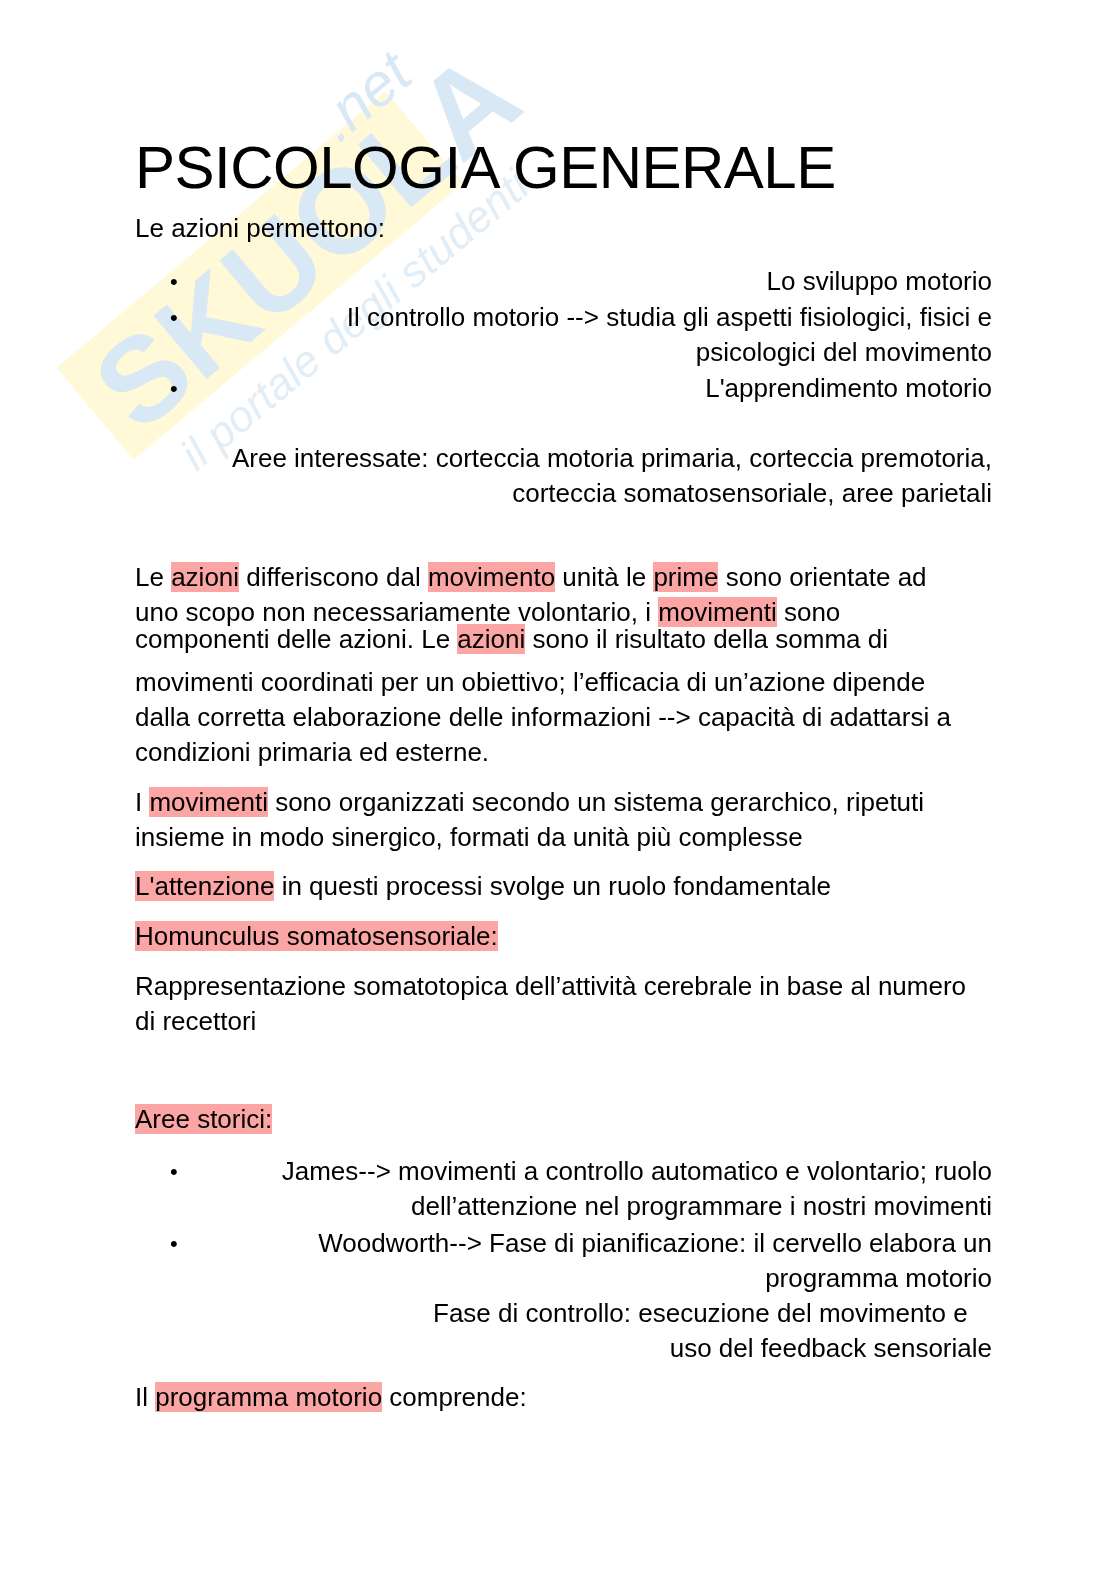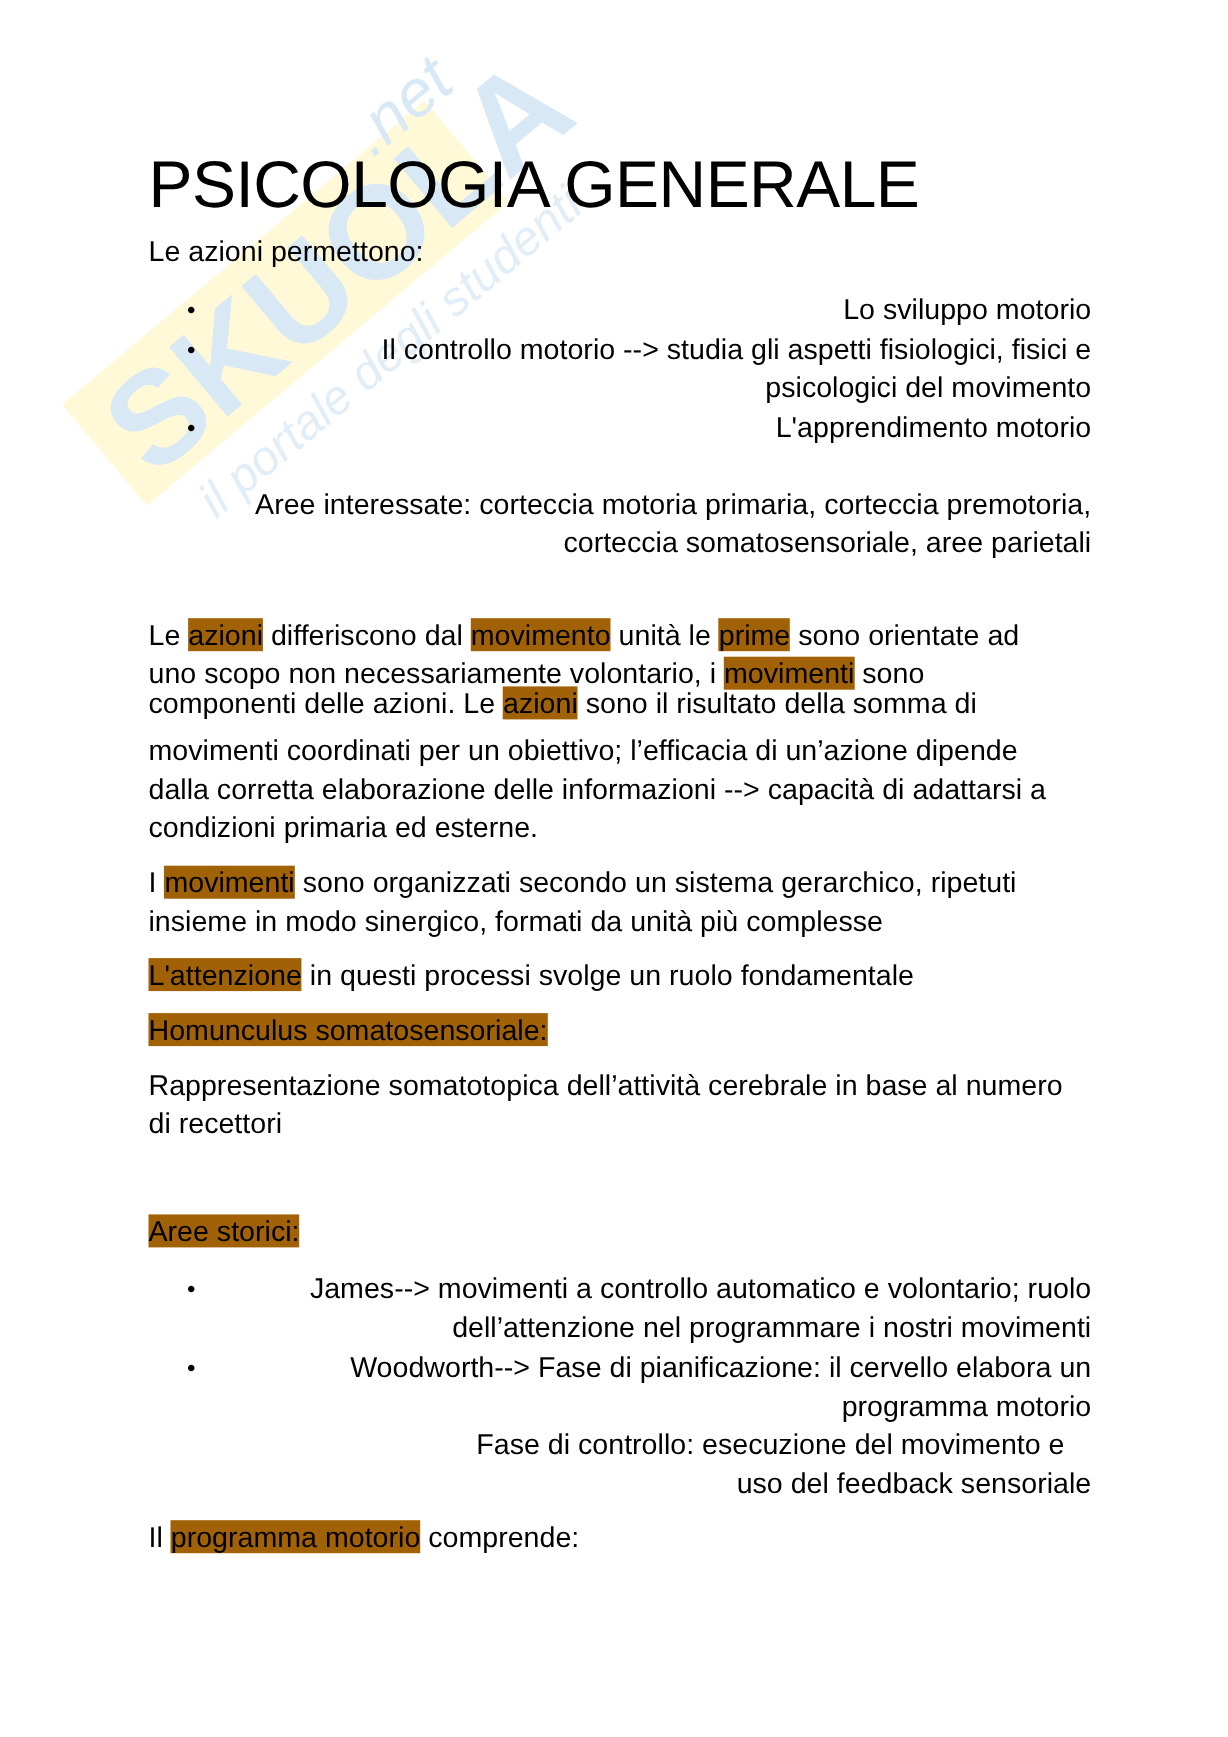--- a/index.html
+++ b/index.html
@@ -3,21 +3,21 @@
 <meta charset="utf-8">
 <style>
   html, body { margin:0; padding:0; background:#ffffff; }
   body { width:1116px; height:1579px; position:relative; overflow:hidden; font-family:"Liberation Sans", sans-serif; color:#000; }
   .watermark { position:absolute; left:10px; top:40px; width:520px; height:480px; pointer-events:none; }
   .page { position:absolute; left:135px; top:0; width:850px; }
   h1 { position:absolute; left:0; top:133px; margin:0; font-size:60px; font-weight:normal; letter-spacing:-0.5px; white-space:nowrap; }
   .p { position:absolute; left:0; margin:0; font-size:26px; line-height:35px; width:850px; }
   .ind { left:67px; width:790px;text-align:right; }
   .bullet { position:absolute; left:35px; font-size:22px; line-height:35px; }
-  .hl { background:#a16207; }
+  .hl { background:#fca5a5; }
 </style>
 </head>
 <body>
 
 <svg class="watermark" viewBox="0 0 520 480">
   <g transform="rotate(-40 260 240)" opacity="0.55">
     <rect x="40" y="170" width="430" height="120" fill="#fff5b8"></rect>
     <text x="60" y="275" font-family="Liberation Sans, sans-serif" font-weight="bold" font-size="120" fill="#b9d6ee">SKUOLA</text>
     <text x="400" y="180" font-family="Liberation Sans, sans-serif" font-style="italic" font-size="60" fill="#b9d6ee">.net</text>
     <text x="80" y="340" font-family="Liberation Sans, sans-serif" font-style="italic" font-size="44" fill="#c9dff1">il portale degli studenti</text>

